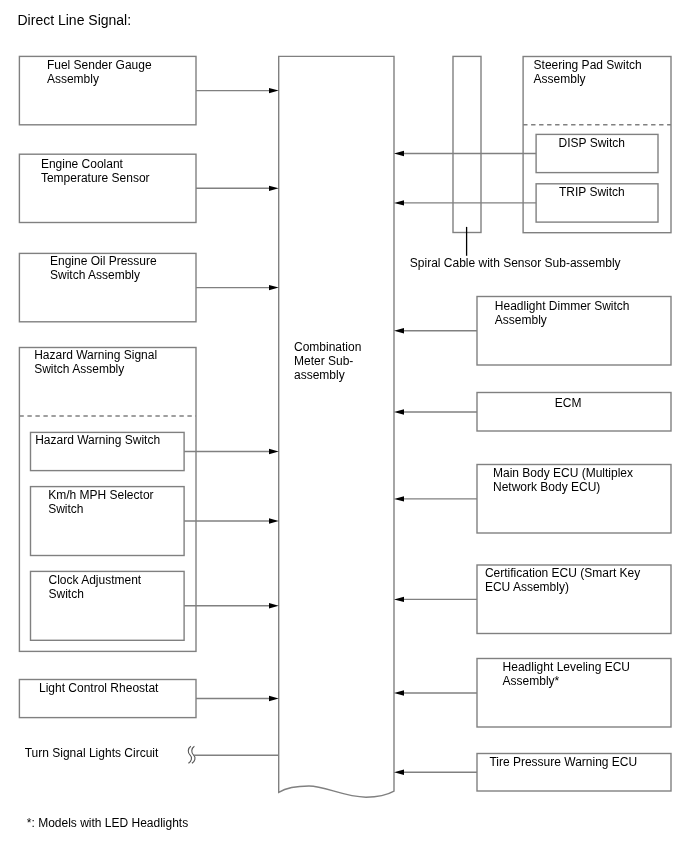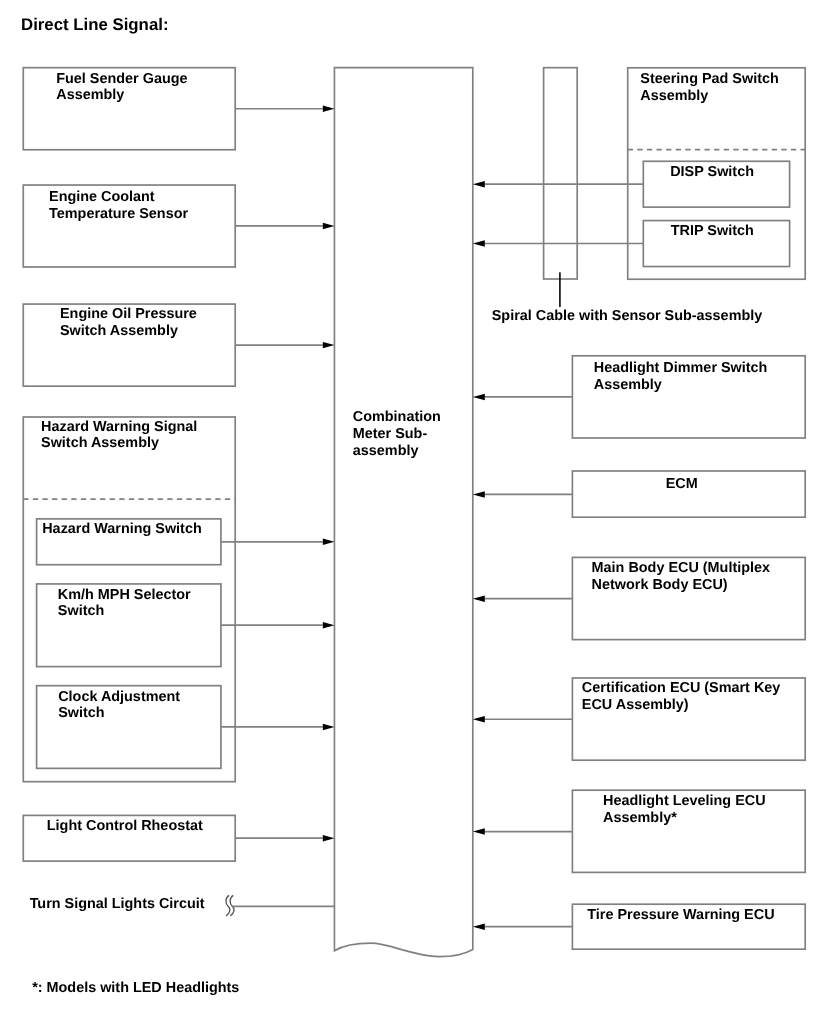--- a/index.html
+++ b/index.html
@@ -4,21 +4,21 @@
 <title>Direct Line Signal</title>
 <style>
   html, body {
     margin: 0; padding: 0;
     width: 688px; height: 852px;
     background: #ffffff;
     font-family: "Liberation Sans", sans-serif;
     color: #000000;
     overflow: hidden;
   }
-  #diagram { position: absolute; left: 0; top: 0; width: 556px; height: 852px; font-weight: bold; }
+  #diagram { position: absolute; left: 0; top: 0; width: 556px; height: 852px; }
   svg { display: block; }
   .bx { fill: #ffffff; stroke: #808080; stroke-width: 1.4; }
   .ln { stroke: #808080; stroke-width: 1.4; fill: none; }
   .curve { stroke: #808080; stroke-width: 1.4; fill: none; }
   .squig { stroke: #555555; stroke-width: 1.1; fill: none; }
   .leader { stroke: #000000; stroke-width: 1.3; fill: none; }
   .dash { stroke: #808080; stroke-width: 1.4; fill: none; stroke-dasharray: 4.4 3.6; }
   .ar { fill: #000000; stroke: none; }
   text { font-family: "Liberation Sans", sans-serif; font-size: 12px; fill: #000000; }
   text.title { font-size: 14px; }

